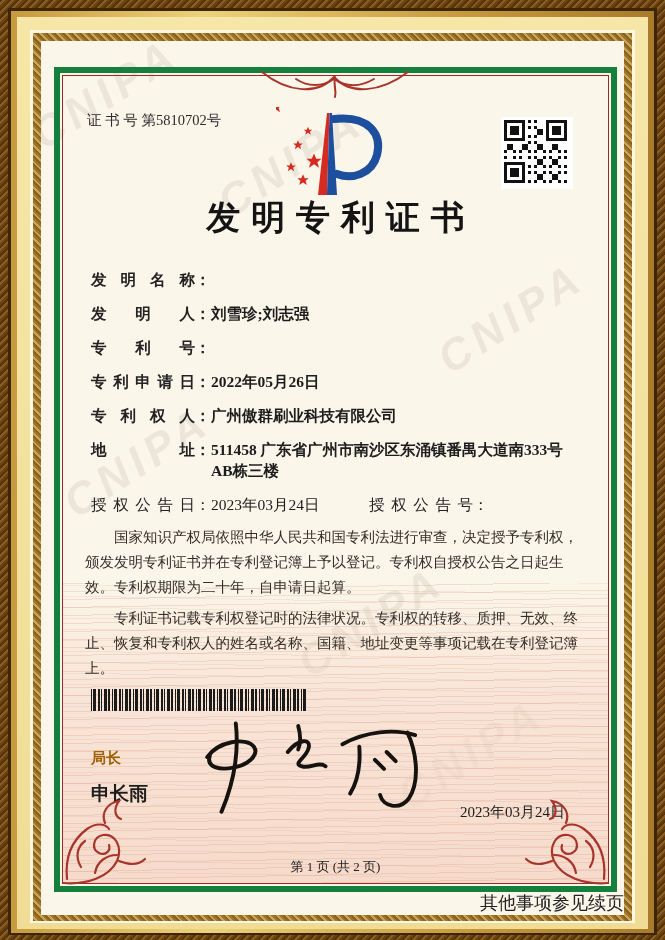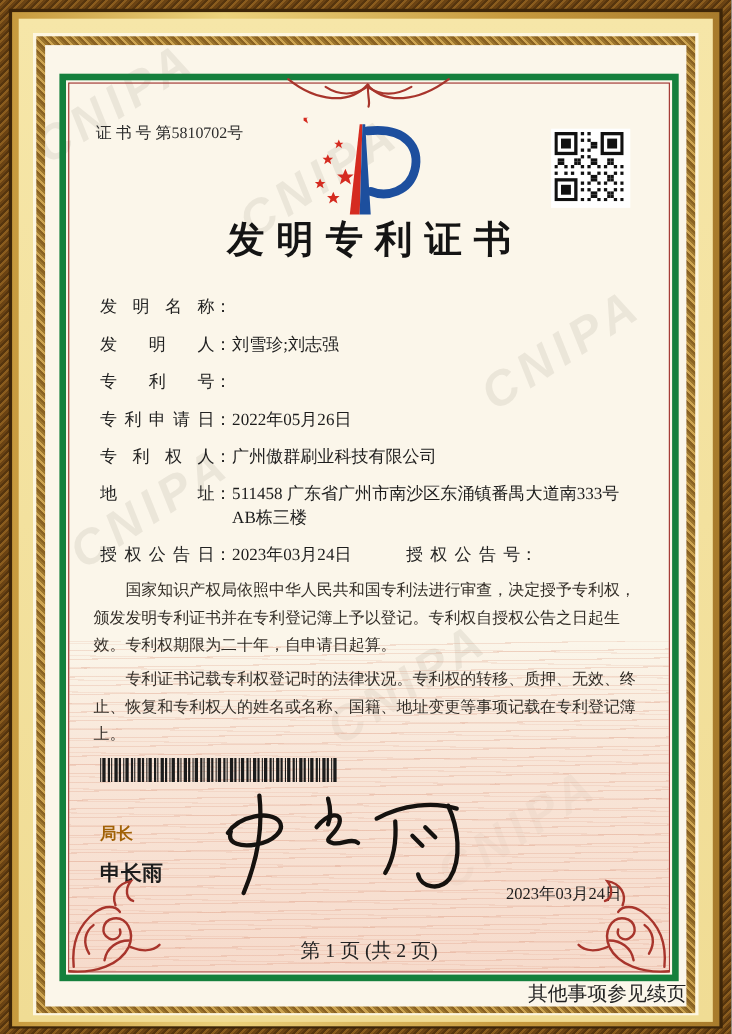--- a/index.html
+++ b/index.html
@@ -44,42 +44,42 @@
   .flourish.right{right:-3px;transform:scaleX(-1);}
 
   
   .cert-no{position:absolute;top:38px;left:27px;font-size:14.5px;color:#2b2b2b;}
   .logo{position:absolute;top:34px;left:50%;transform:translateX(-50%);}
   .qr{position:absolute;top:44px;right:38px;width:66px;height:66px;background:#fff;padding:3px;}
   .title{position:absolute;top:122px;width:100%;text-align:center;font-size:34px;font-weight:bold;
          letter-spacing:0.32em;padding-left:0.32em;box-sizing:border-box;color:#141414;}
 
   .fields{position:absolute;top:196px;left:31px;right:30px;font-size:15.5px;color:#222;}
-  .row{display:flex;margin-bottom:13px;line-height:21px;}
+  .row{display:flex;margin-bottom:13px;line-height:21px;font-weight:bold;}
   .lbl{width:104px;flex:none;text-align:justify;text-align-last:justify;}
   .colon{width:16px;flex:none;}
   .val{flex:1;max-width:400px;color:#1c1c1c;}
   .grant-row{display:flex;line-height:21px;}
   .grant-left{display:flex;width:278px;flex:none;}
   .grant-left .val{max-width:150px;}
   .grant-right{display:flex;flex:1;}
   .lbl2{width:104px;flex:none;text-align:justify;text-align-last:justify;}
 
   .paras{position:absolute;top:452px;left:25px;right:24px;font-size:14.5px;line-height:1.72;color:#332e28;}
   .paras p{margin:0 0 6px;text-indent:2em;}
 
   .barcode{position:absolute;top:616px;left:31px;width:222px;height:22px;}
 
   .sign-row{position:absolute;top:648px;left:31px;right:40px;height:120px;}
   .signer-title{position:absolute;left:0;top:28px;font-family:"Liberation Sans",sans-serif;font-weight:bold;font-size:15px;color:#a16207;}
   .signer-name{position:absolute;left:0;top:60px;font-family:"Liberation Sans",sans-serif;font-weight:bold;font-size:19px;color:#1d1d1d;}
   .autograph{position:absolute;left:98px;top:-8px;}
   .issue-date{position:absolute;right:6px;top:82px;font-size:15px;color:#1d1d1d;}
 
-  .page-info{position:absolute;bottom:10px;width:100%;text-align:center;font-size:18px;color:#222;}
+  .page-info{position:absolute;bottom:10px;width:100%;text-align:center;font-size:13px;color:#222;}
   .footer-note{position:absolute;bottom:0px;width:100%;text-align:right;font-size:18px;color:#222;z-index:2;}
 </style>
 </head>
 <body>
 
 <div class="page">
  <div class="bd1">
   <div class="bd2">
    <div class="bd3">
     <div class="bd4">

